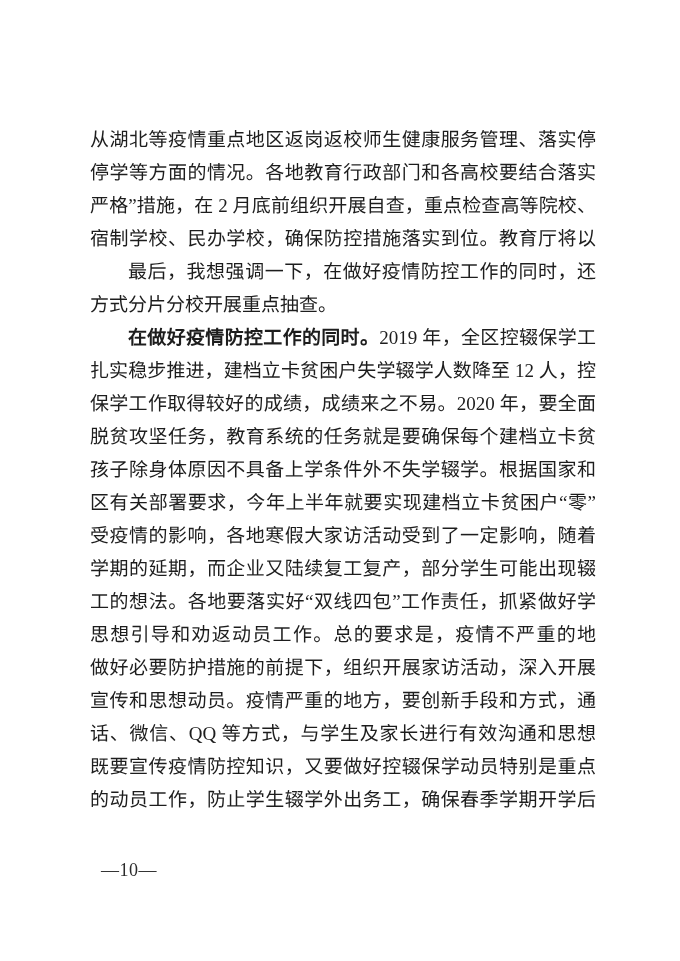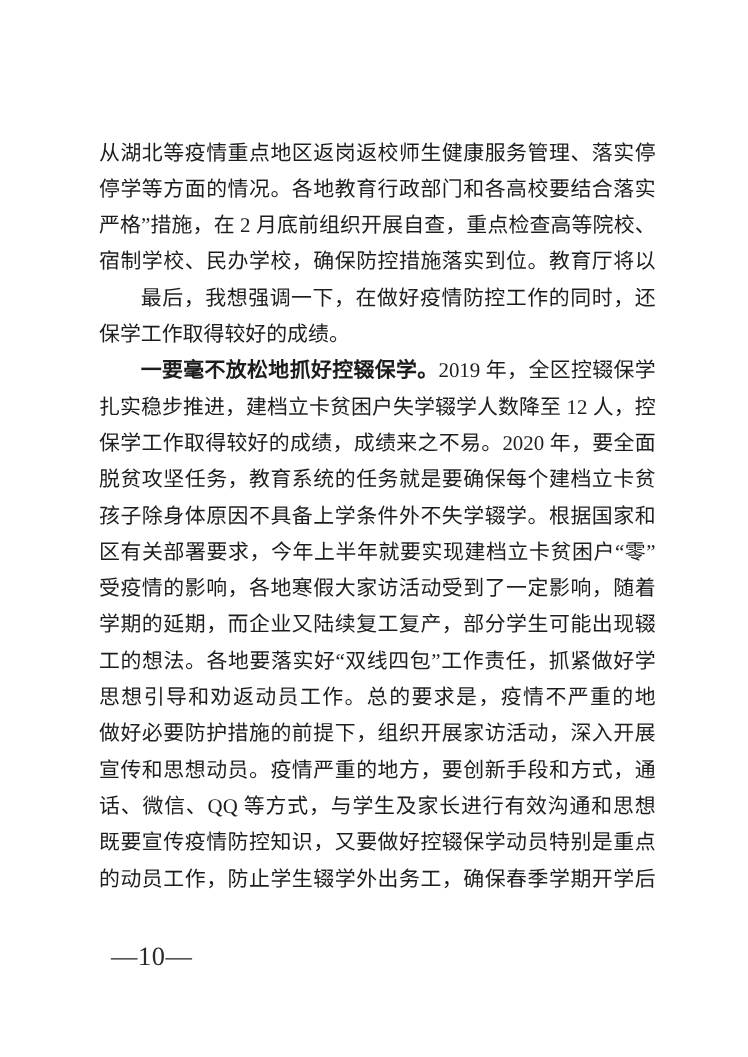--- a/index.html
+++ b/index.html
@@ -38,21 +38,21 @@
   .line.indent {
     text-indent: 2em;
   }
   .bold-lead {
     font-weight: 700;
   }
   .footer {
     position: absolute;
     left: 101px;
     top: 858px;
-    font-size: 24px;
+    font-size: 18px;
     line-height: 24px;
     color: #2a2a2a;
     letter-spacing: 0.5px;
   }
 </style>
 </head>
 <body>
 
 <div class="page">
 
@@ -60,26 +60,26 @@
 
     <div class="paragraph">
         <div class="line">从湖北等疫情重点地区返岗返校师生健康服务管理、落实停课不</div>
         <div class="line">停学等方面的情况。各地教育行政部门和各高校要结合落实“十</div>
         <div class="line">严格”措施，在 2 月底前组织开展自查，重点检查高等院校、寄</div>
         <div class="line">宿制学校、民办学校，确保防控措施落实到位。教育厅将以适当</div>
       </div>
 
     <div class="paragraph">
         <div class="line indent">最后，我想强调一下，在做好疫情防控工作的同时，还有一</div>
-        <div class="line last-left">保学工作取得较好的成绩。</div>
+        <div class="line last-left">方式分片分校开展重点抽查。</div>
       </div>
 
     <div class="paragraph">
       <div class="line indent">
-        <span class="bold-lead">一要毫不放松地抓好控辍保学。</span><span>2019 年，全区控辍保学工作</span>
+        <span class="bold-lead">在做好疫情防控工作的同时。</span><span>2019 年，全区控辍保学工作</span>
       </div>
       <div>
           <div class="line">扎实稳步推进，建档立卡贫困户失学辍学人数降至 12 人，控辍</div>
           <div class="line">保学工作取得较好的成绩，成绩来之不易。2020 年，要全面完成</div>
           <div class="line">脱贫攻坚任务，教育系统的任务就是要确保每个建档立卡贫困户</div>
           <div class="line">孩子除身体原因不具备上学条件外不失学辍学。根据国家和自治</div>
           <div class="line">区有关部署要求，今年上半年就要实现建档立卡贫困户“零”辍学。</div>
           <div class="line">受疫情的影响，各地寒假大家访活动受到了一定影响，随着春季</div>
           <div class="line">学期的延期，而企业又陆续复工复产，部分学生可能出现辍学打</div>
           <div class="line">工的想法。各地要落实好“双线四包”工作责任，抓紧做好学生的</div>

